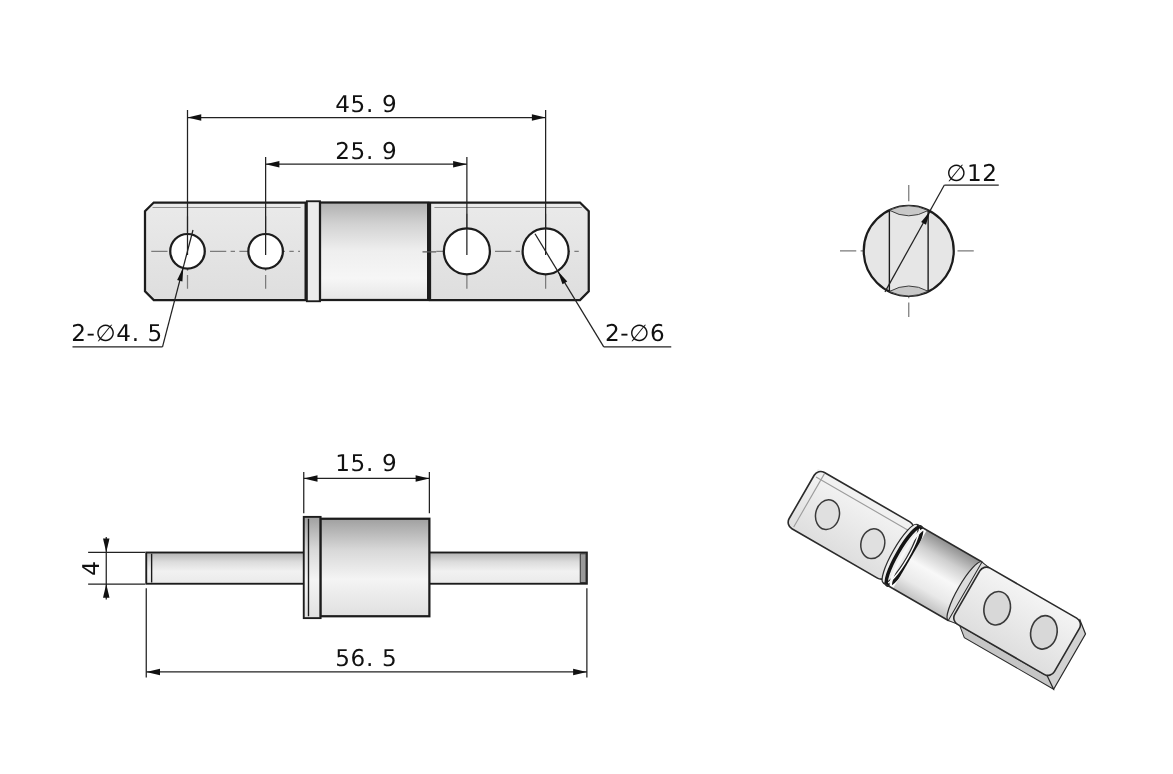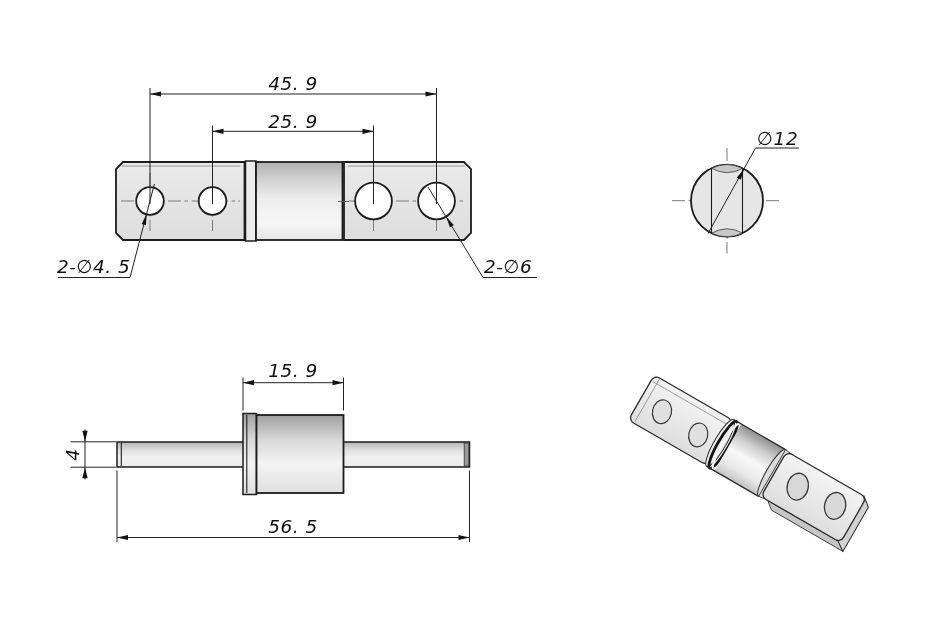--- a/index.html
+++ b/index.html
@@ -1,17 +1,17 @@
 <!DOCTYPE html>
 <html><head>
 <meta charset="utf-8">
 <style>
   html,body{margin:0;padding:0;background:#ffffff;}
   .canvas{position:relative;width:938px;height:619px;background:#fff;overflow:hidden;
-          font-family:"DejaVu Sans", sans-serif;font-style:italic;}
+          font-family:"DejaVu Sans", sans-serif;}
   svg{display:block;}
   text{fill:#111;font-family:"DejaVu Sans", sans-serif;letter-spacing:.5px;}
   .dimtxt{font-size:18.5px;}
   .part{stroke:#1c1c1c;stroke-width:1.8;}
   .thin{stroke:#1c1c1c;stroke-width:1.1;fill:none;}
   .dim{stroke:#222;stroke-width:1;fill:none;}
   .cl{stroke:#7b7b7b;stroke-width:1;fill:none;stroke-dasharray:13 3.5 3.5 3.5;}
   .arrow{fill:#111;stroke:none;}
   .inner{stroke:#909090;stroke-width:.9;fill:none;}
 </style>

